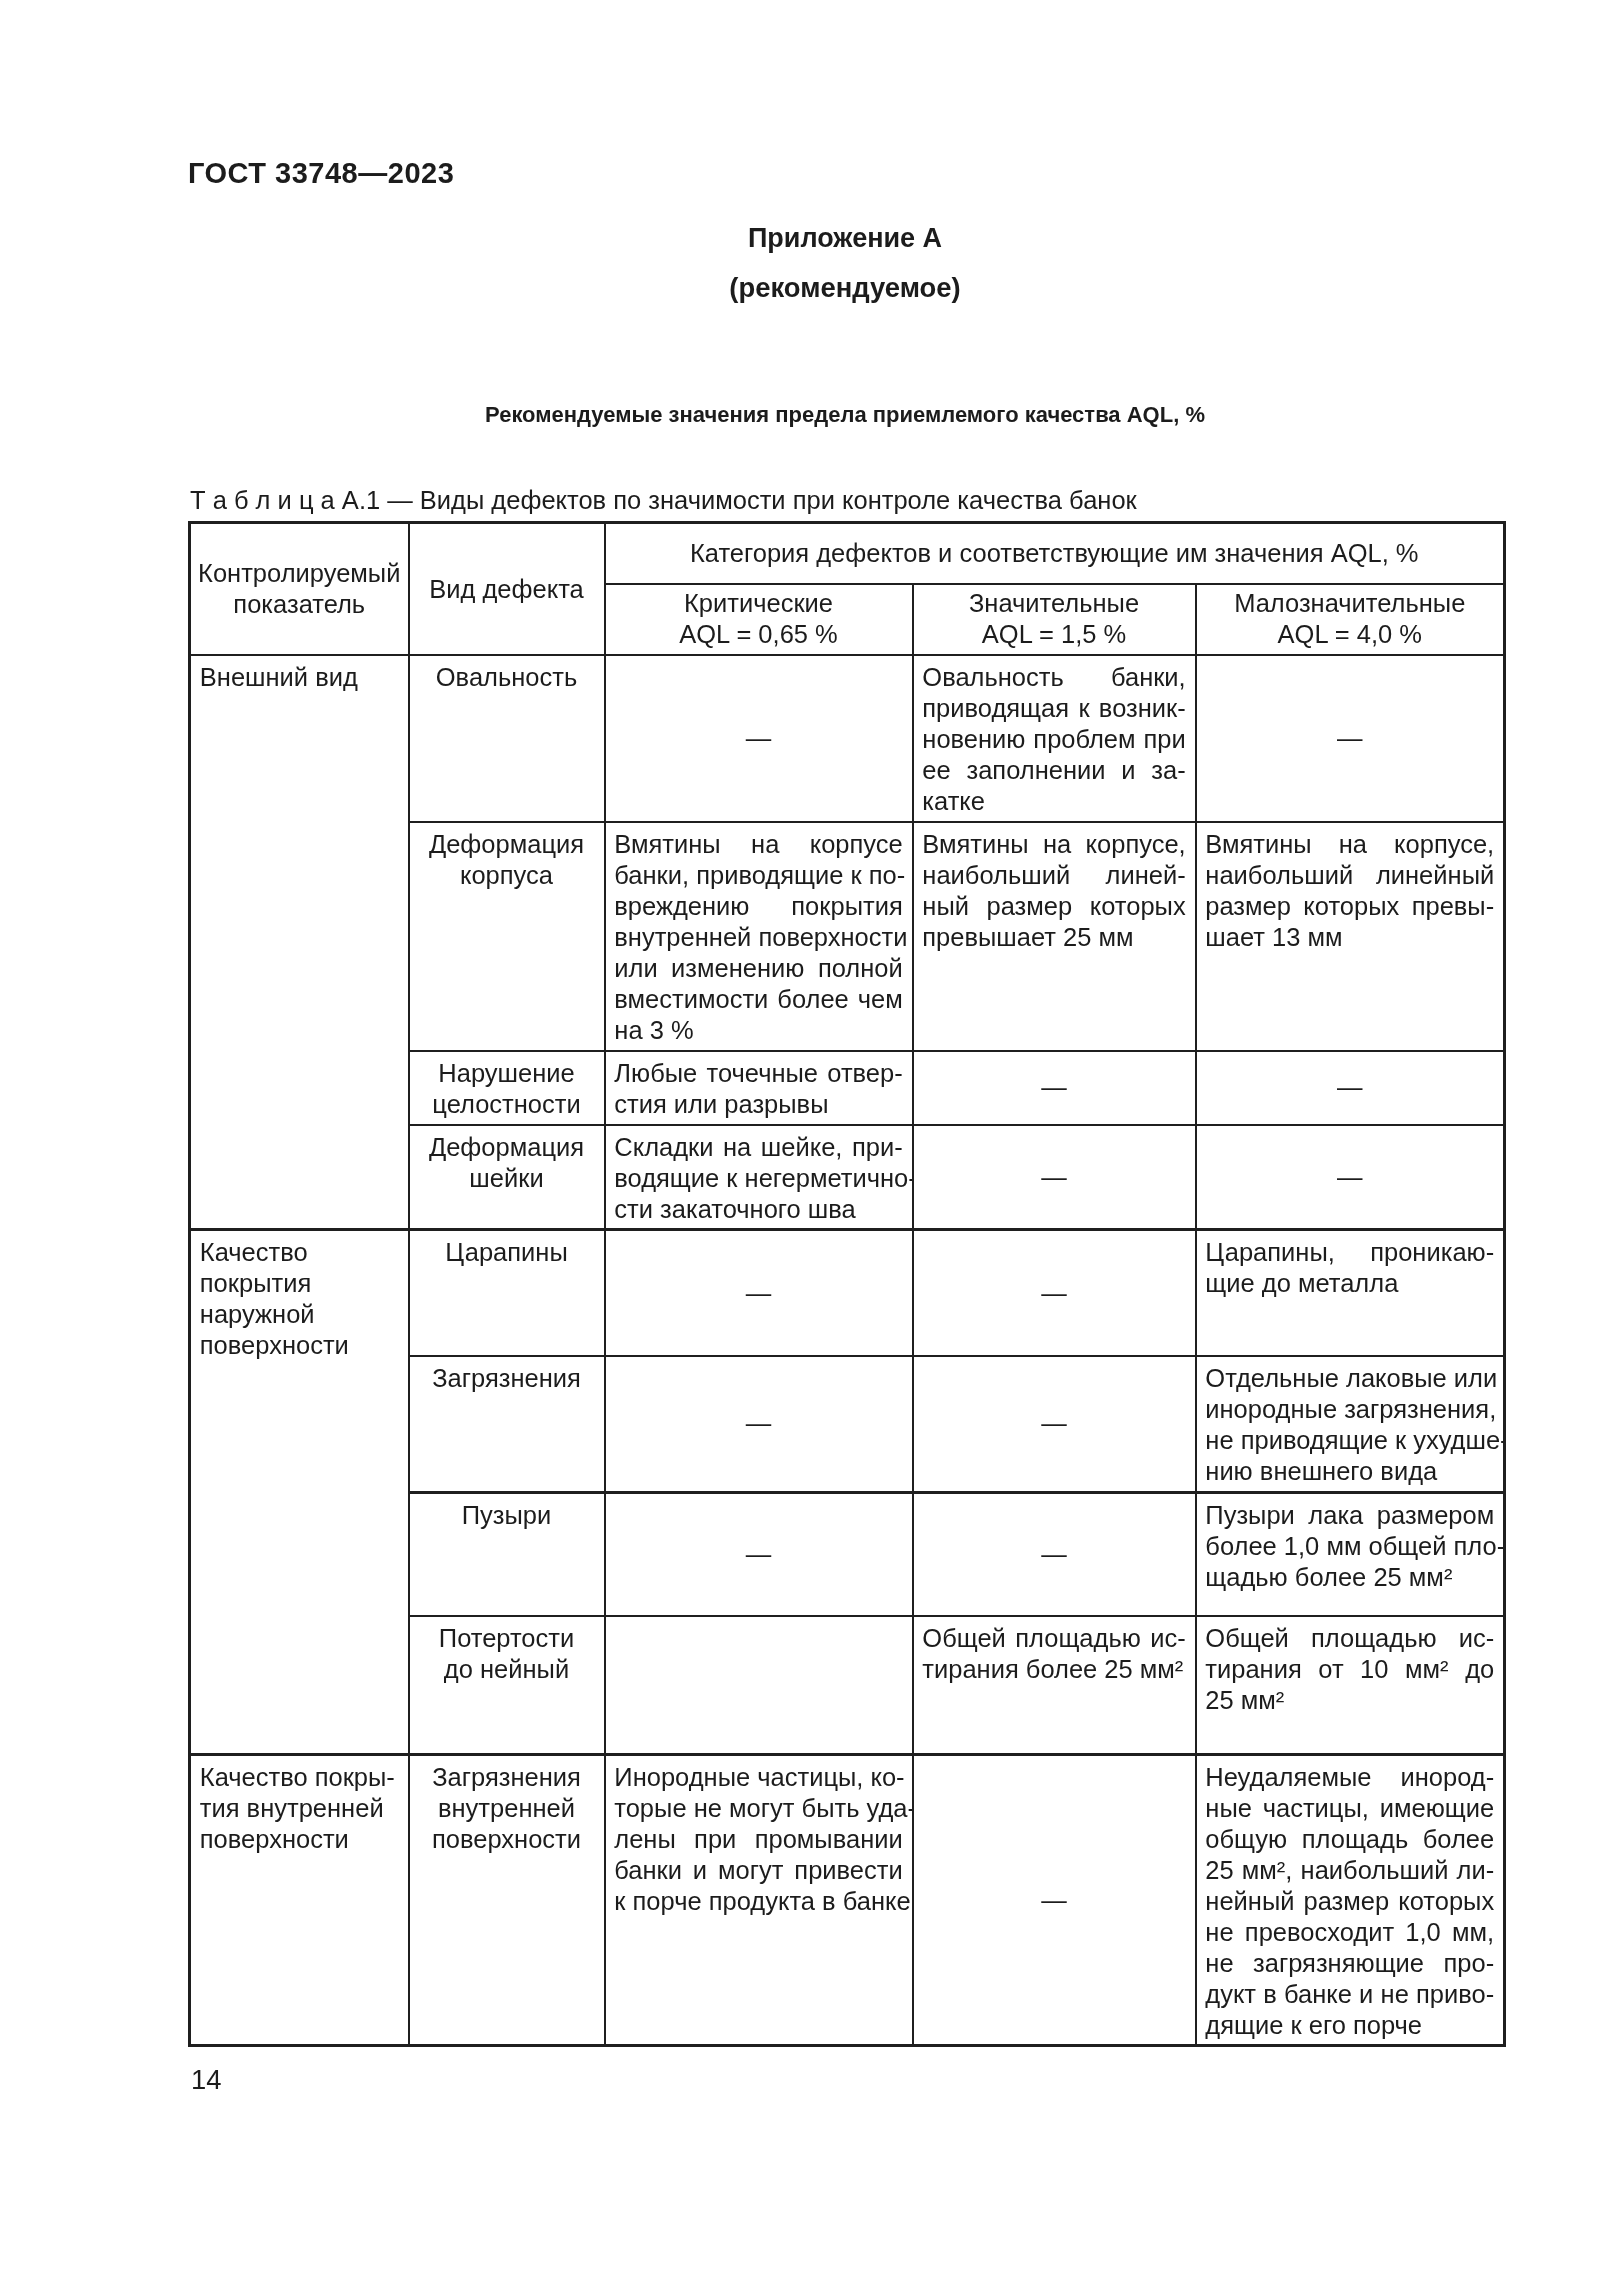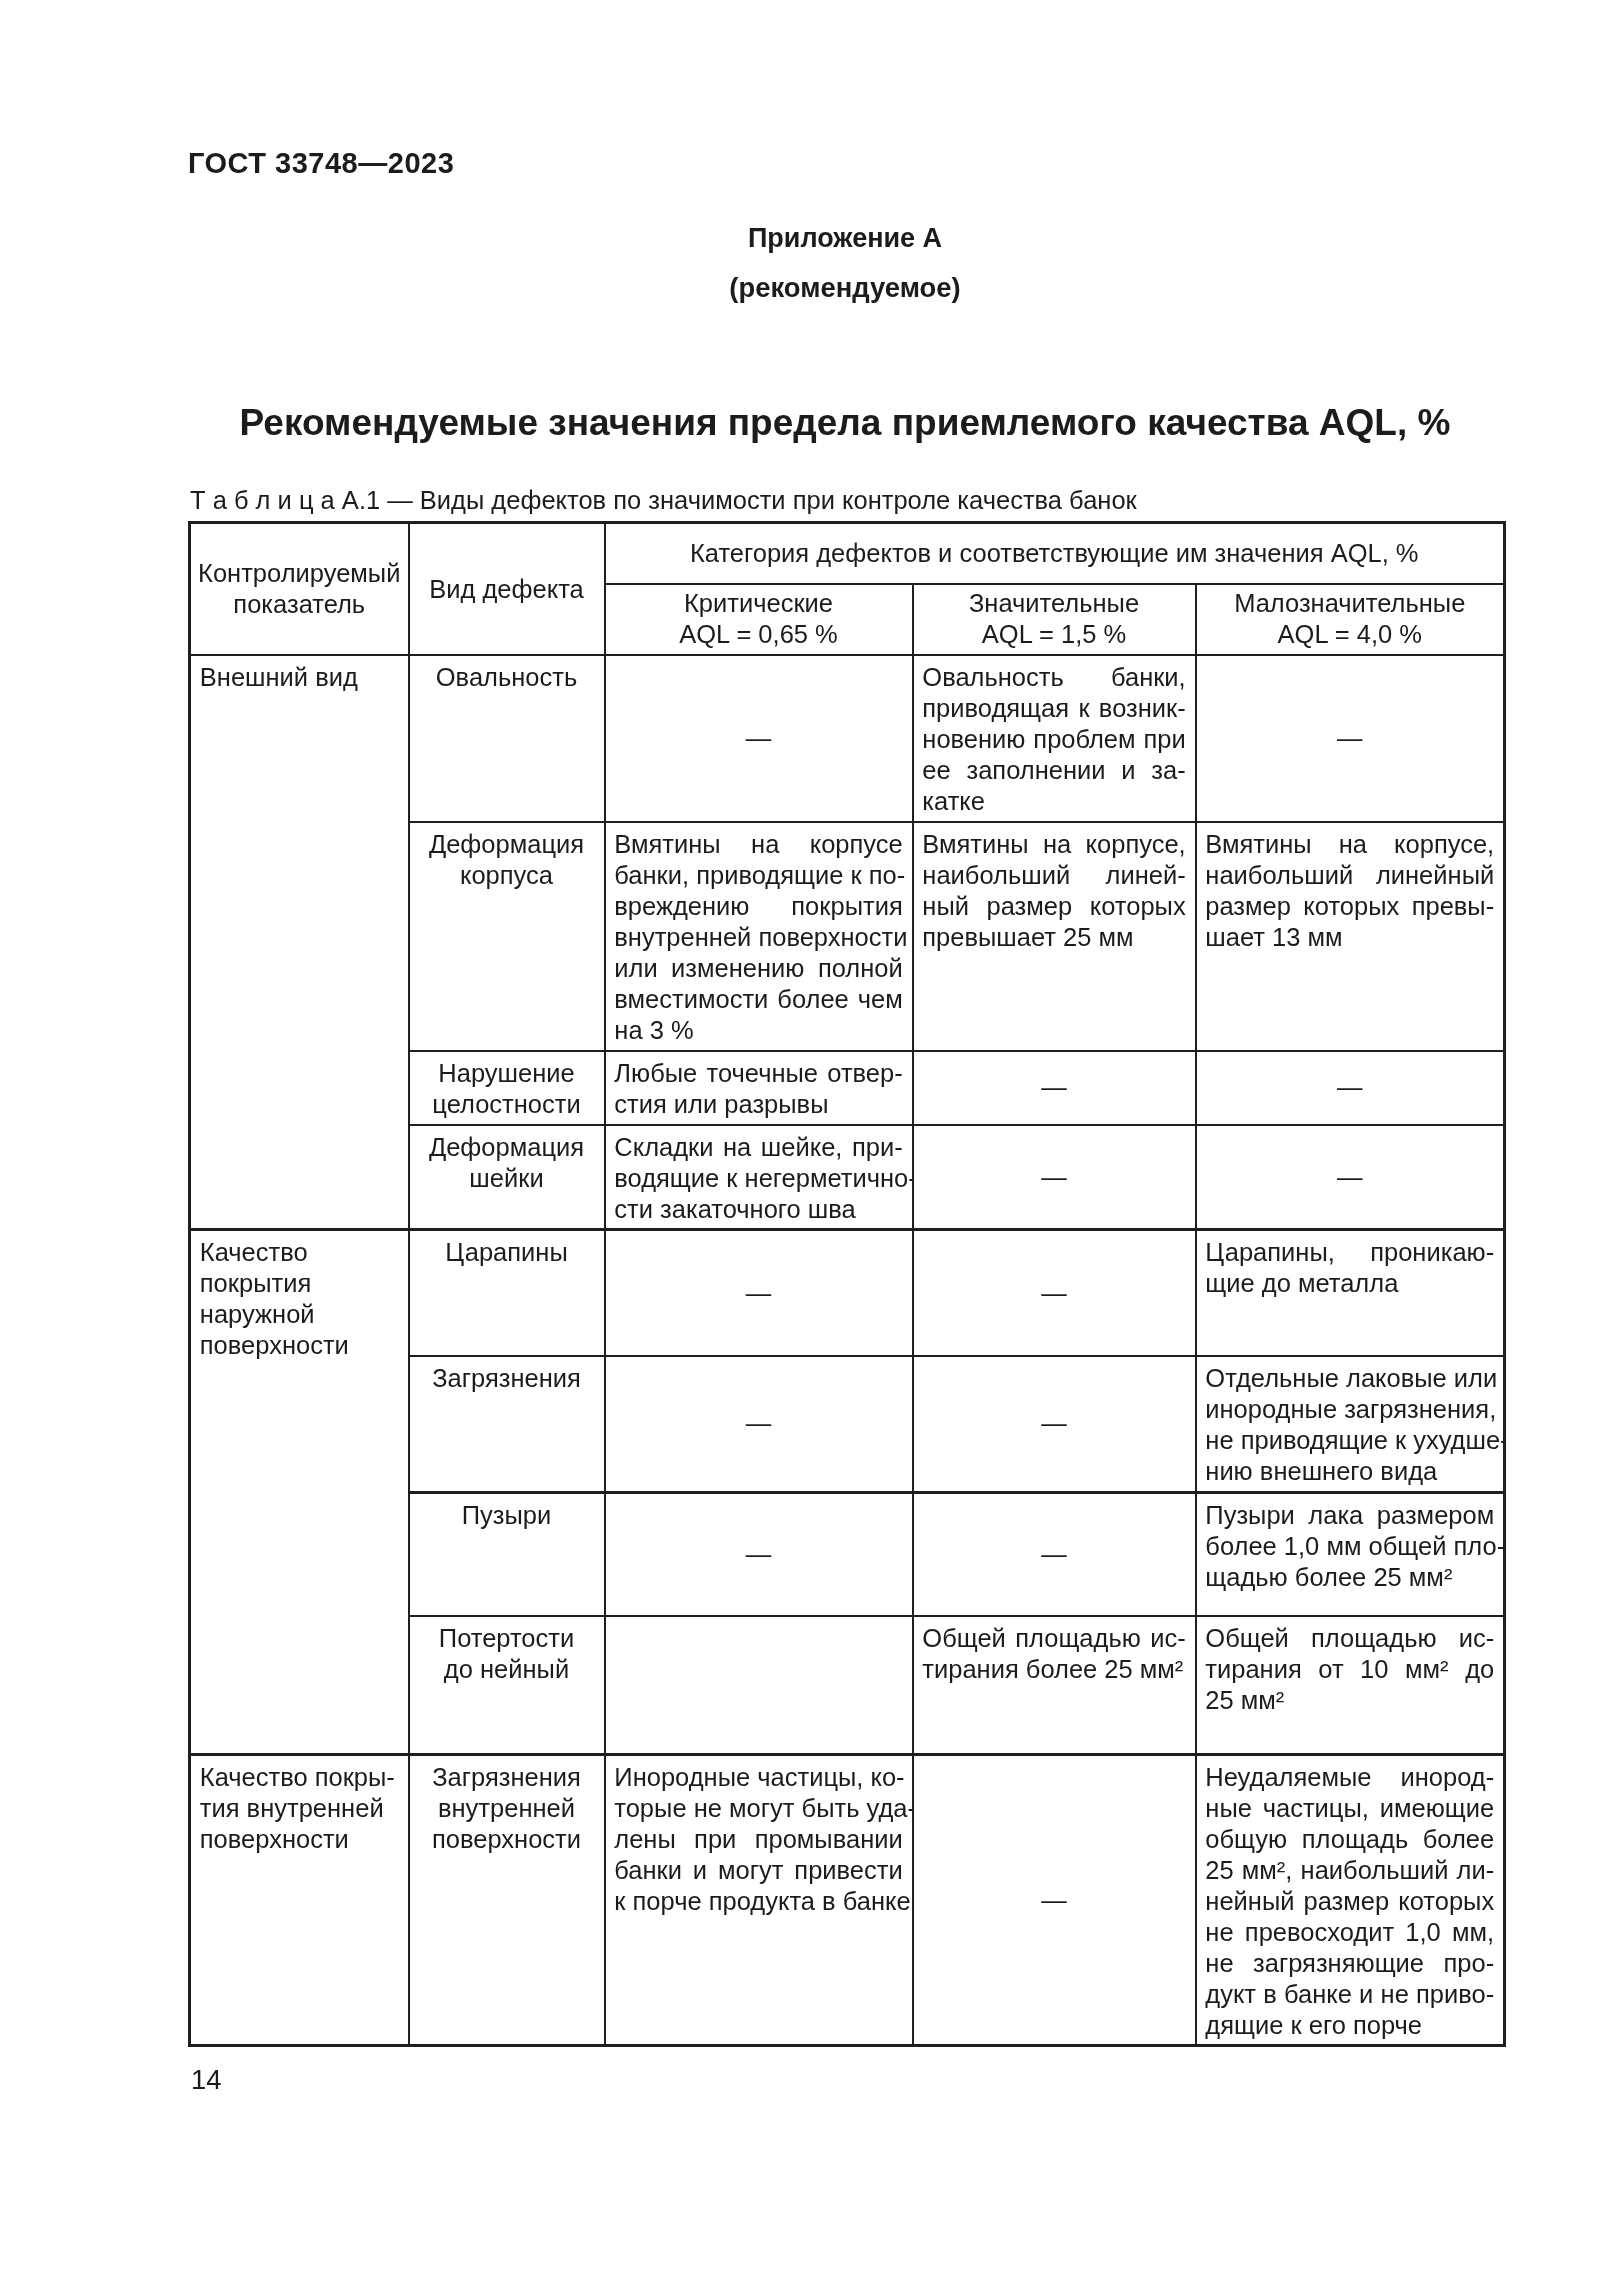--- a/index.html
+++ b/index.html
@@ -6,35 +6,35 @@
   body {
     width:1621px; height:2293px;
     background:#ffffff;
     color:#1c1c1c;
     font-family:"Liberation Sans", sans-serif;
     position:relative;
     -webkit-font-smoothing:antialiased;
   }
   .page { position:absolute; inset:0; }
   .doc-code {
-    position:absolute; left:188px; top:147px;
+    position:absolute; left:188px; top:157px;
     font-weight:bold; font-size:29px; letter-spacing:0.5px;
   }
   .content { position:absolute; left:188px; top:0; width:1314px; }
   .appendix-title {
     position:absolute; top:223px; left:0; width:100%;
     text-align:center; font-weight:bold; font-size:27px;
   }
   .appendix-sub {
     position:absolute; top:272px; left:0; width:100%;
     text-align:center; font-weight:bold; font-size:27.4px;
   }
   .main-heading {
     position:absolute; top:402px; left:0; width:100%;
-    text-align:center; font-weight:bold; font-size:37px;
+    text-align:center; font-weight:bold; font-size:22px;
   }
   .table-caption {
     position:absolute; top:486px; left:2px; width:100%;
     text-align:left; font-size:25.5px;
   }
   table.gost {
     position:absolute; top:521px; left:0;
     width:1314px; table-layout:fixed;
     border-collapse:collapse;
     border:3.9px solid #1f1f1f;

